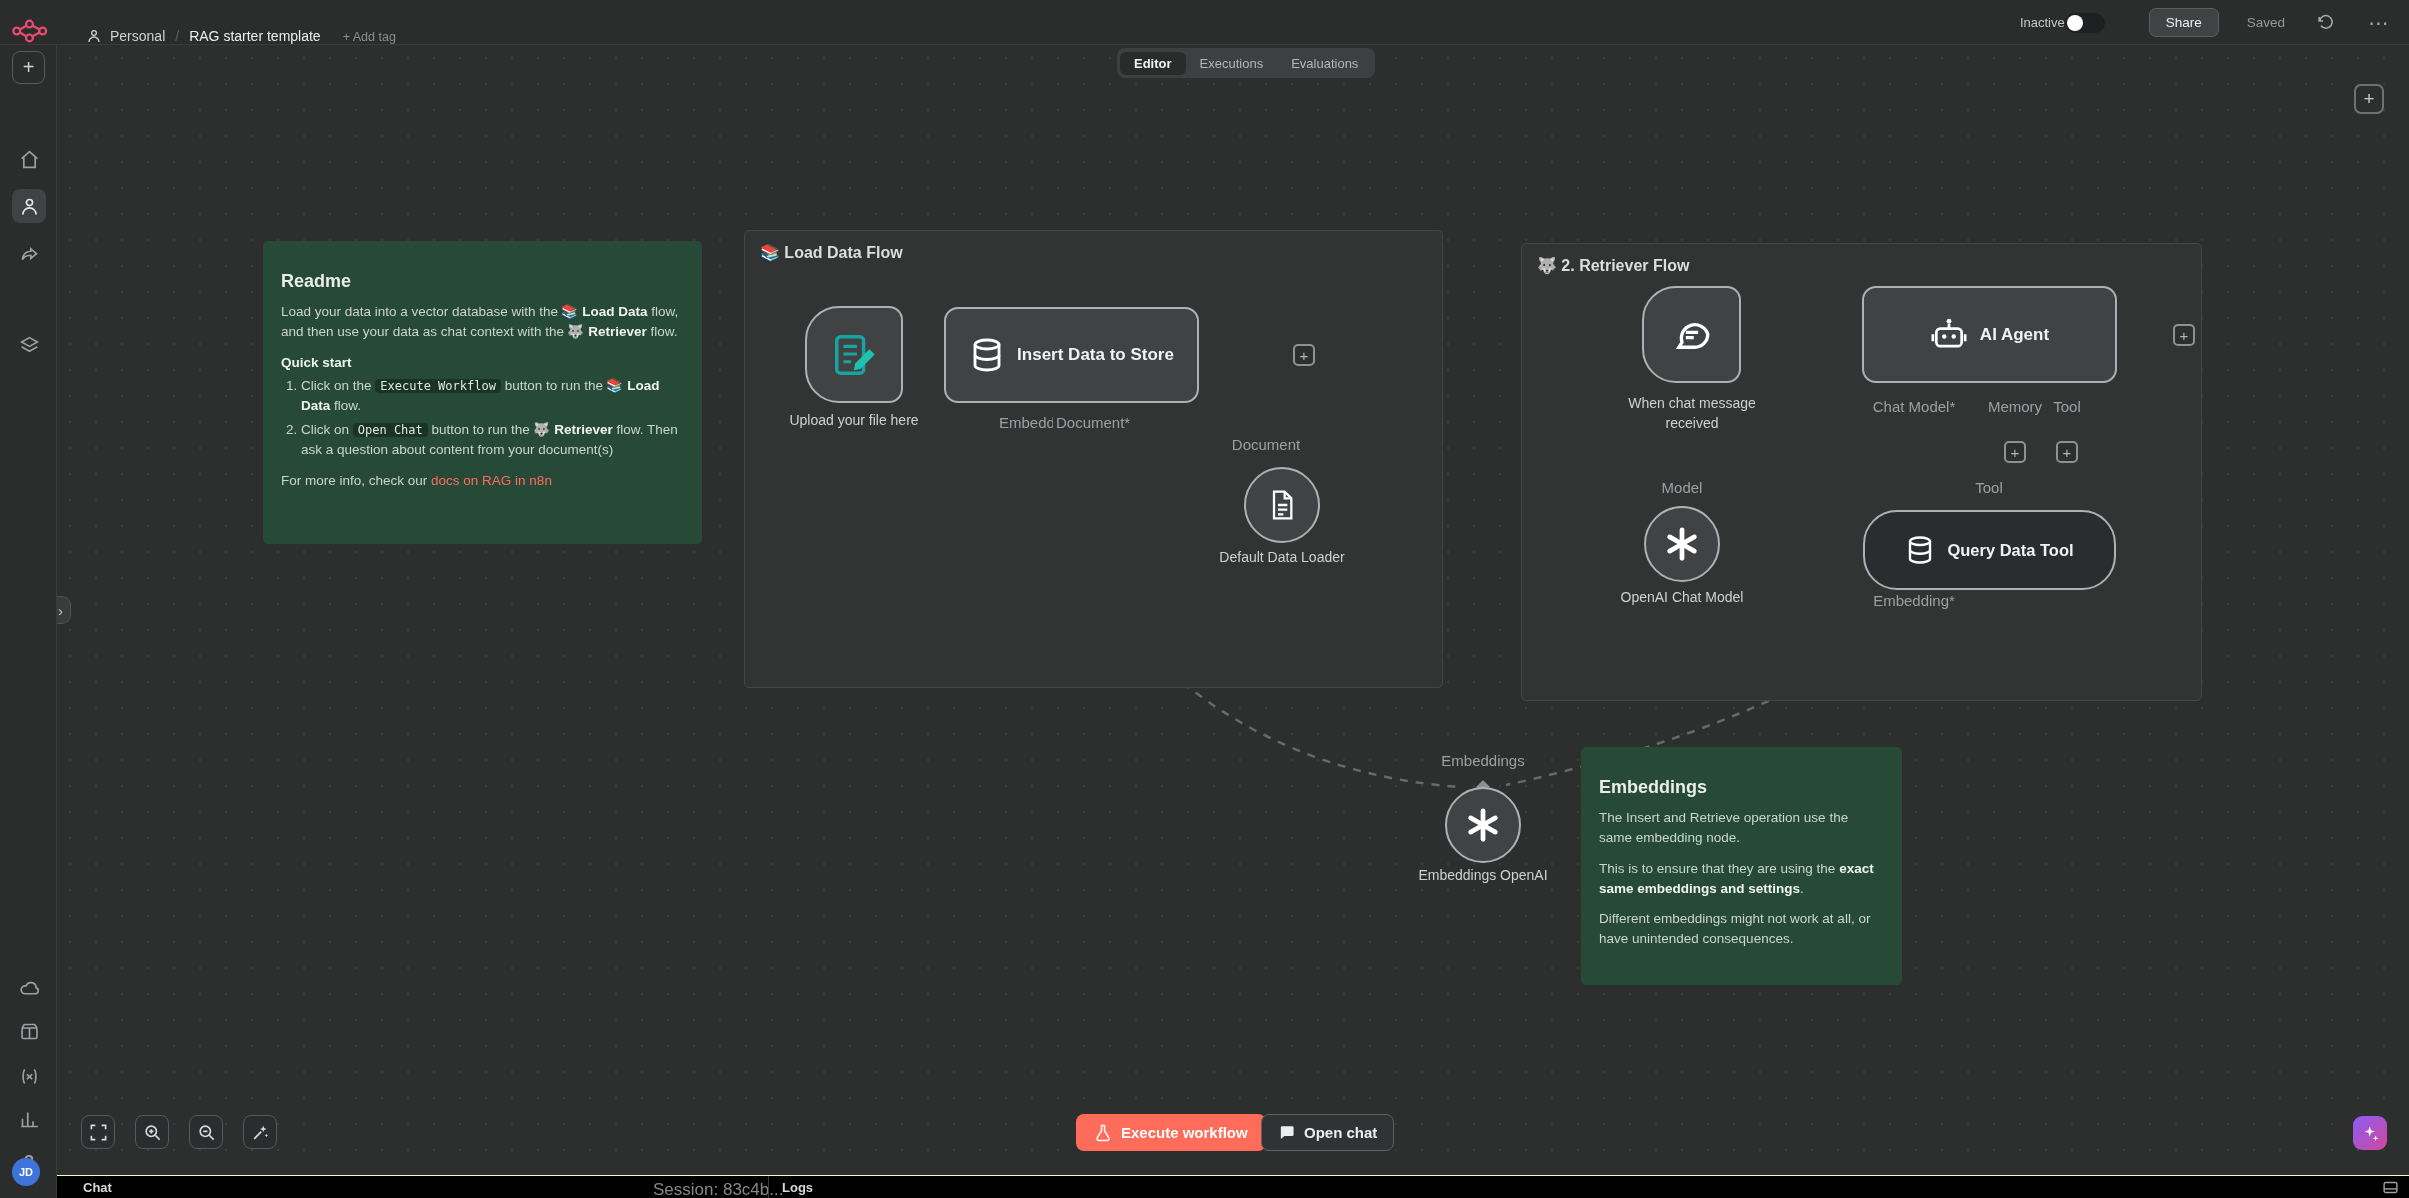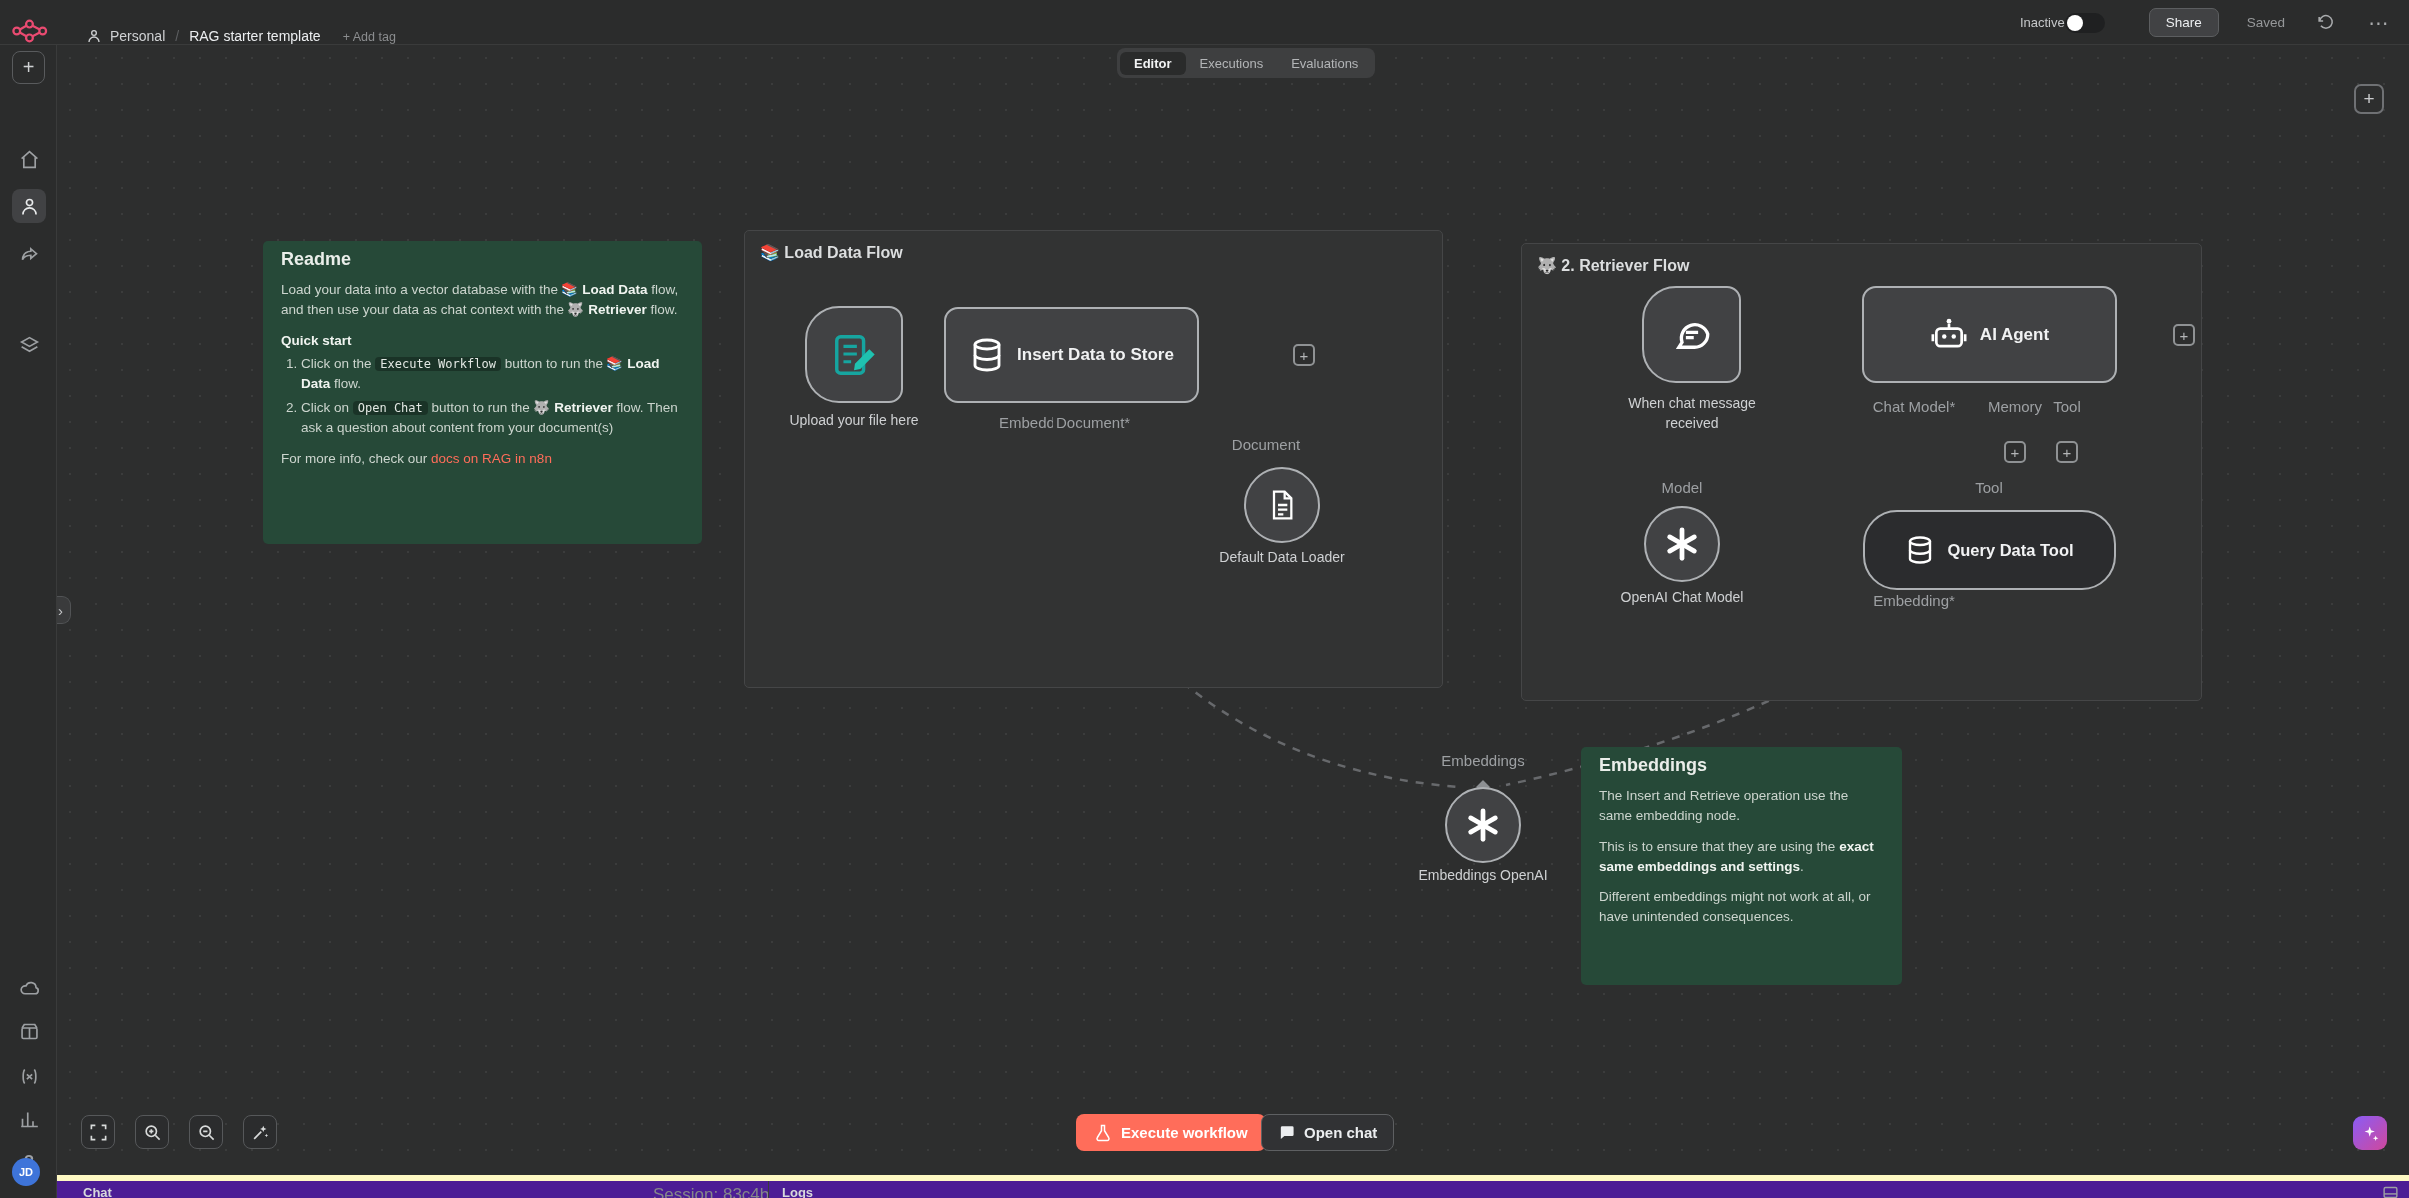--- a/index.html
+++ b/index.html
@@ -28,21 +28,21 @@
   .side-ic svg{width:21px;height:21px}
   .side-active{position:absolute;left:12px;width:34px;height:34px;background:#414244;border-radius:8px;display:flex;align-items:center;justify-content:center;cursor:pointer}
   .avatar{position:absolute;left:12px;top:1113px;width:28px;height:28px;border-radius:50%;background:#3e74d9;color:#fff;font-size:11px;font-weight:700;display:flex;align-items:center;justify-content:center;cursor:pointer}
   
   .canvas-bg{left:57px;top:45px;width:2352px;height:1130px;background-image:radial-gradient(circle,#3b3c3c 1.2px,transparent 1.4px);background-size:26px 26px;z-index:0}
   .tabs{left:1117px;top:48px;height:30px;background:#3e3f40;border-radius:8px;display:flex;align-items:center;padding:3px;z-index:5}
   .tab{font-size:13px;color:#b3b5b7;padding:4px 14px;border-radius:6px;cursor:pointer;white-space:nowrap}
   .tab.active{background:#2a2b2b;color:#f2f3f4;font-weight:700}
   .zone{background:#323333;border:1px solid #454647;border-radius:5px;z-index:1}
   .zone-title{position:absolute;left:15px;top:12px;font-size:16px;font-weight:700;color:#dcdedf}
-  .sticky{background:#264938;border-radius:5px;padding:8px 18px;color:#ccd5ce;z-index:2;cursor:pointer}
+  .sticky{background:#264938;border-radius:5px;padding:30px 18px;color:#ccd5ce;z-index:2;cursor:pointer}
   .sticky h3{font-size:18px;font-weight:700;color:#eaeeea;margin-bottom:10px}
   .sticky p,.sticky li{font-size:13.5px;line-height:1.5}
   .sticky p{margin-bottom:10px}
   .sticky b{color:#f0f4f0}
   .qs{font-weight:700;color:#f0f4f0;font-size:13.5px;margin:12px 0 6px}
   .sticky ol{padding-left:20px;margin-bottom:10px}
   .sticky li{margin-bottom:4px}
   .code{font-family:"DejaVu Sans Mono","Liberation Mono",monospace;font-size:12px;background:rgba(0,0,0,.30);padding:0 5px;border-radius:4px;color:#e2e8e3}
   .lnk{color:#ff6d5a;cursor:pointer;text-decoration:none}
   .node{position:absolute;background:#414244;border:2.5px solid #aeb1b4;display:flex;align-items:center;justify-content:center;gap:12px;z-index:3;cursor:pointer}
@@ -53,21 +53,21 @@
   .node-title{font-size:17px;font-weight:600;color:#f1f2f3;white-space:nowrap}
   .node-label{position:absolute;font-size:14px;color:#cfd1d3;text-align:center;transform:translateX(-50%);z-index:3;white-space:nowrap}
   .port-label{position:absolute;font-size:15px;color:#9da0a3;z-index:3;white-space:nowrap}
   .ctr{transform:translateX(-50%)}
   .plus-btn{position:absolute;border:2px solid #8f9294;border-radius:5px;color:#b4b6b8;background:#2d2e2e;display:flex;align-items:center;justify-content:center;z-index:3;cursor:pointer;font-size:15px}
   .tool-btn{position:absolute;width:34px;height:34px;border:1.5px solid #56585a;border-radius:8px;background:#2b2c2d;display:flex;align-items:center;justify-content:center;z-index:4;cursor:pointer}
   .exec-btn{position:absolute;left:1076px;top:1114px;height:37px;padding:0 18px;background:#ff6d5a;border-radius:8px;display:flex;align-items:center;gap:9px;color:#fff;font-size:15px;font-weight:600;z-index:4;cursor:pointer}
   .chat-btn{position:absolute;left:1261px;top:1114px;height:37px;padding:0 16px;background:#313234;border:1px solid #5e6062;border-radius:8px;display:flex;align-items:center;gap:9px;color:#eceef0;font-size:15px;font-weight:600;z-index:4;cursor:pointer}
   .assist-btn{position:absolute;left:2353px;top:1116px;width:34px;height:34px;border-radius:9px;background:linear-gradient(135deg,#8a5cf6,#d0489c);display:flex;align-items:center;justify-content:center;z-index:4;cursor:pointer}
   .chev{position:absolute;left:51px;top:596px;width:20px;height:28px;background:#3a3b3c;border:1px solid #515355;border-left:none;border-radius:0 9px 9px 0;color:#c3c5c7;display:flex;align-items:center;justify-content:center;font-size:15px;z-index:5;cursor:pointer}
-  .statusbar{position:absolute;left:57px;top:1175px;width:2352px;height:23px;background:#4c1d95;border-top:6px solid #fef9c3;z-index:5}
+  .statusbar{position:absolute;left:57px;top:1175px;width:2352px;height:23px;background:#000000;border-top:1px solid #fef9c3;z-index:5}
   .sb-txt{position:absolute;top:4px;font-size:13px}
   .canvas-plus{position:absolute;left:2354px;top:84px;width:30px;height:30px;border:2px solid #6f7174;border-radius:7px;color:#c9cbcd;background:#2d2e2e;display:flex;align-items:center;justify-content:center;font-size:19px;z-index:4;cursor:pointer}
 </style>
 </head>
 <body>
 
 <div id="app">
 
   <div class="abs canvas-bg"></div>
 

